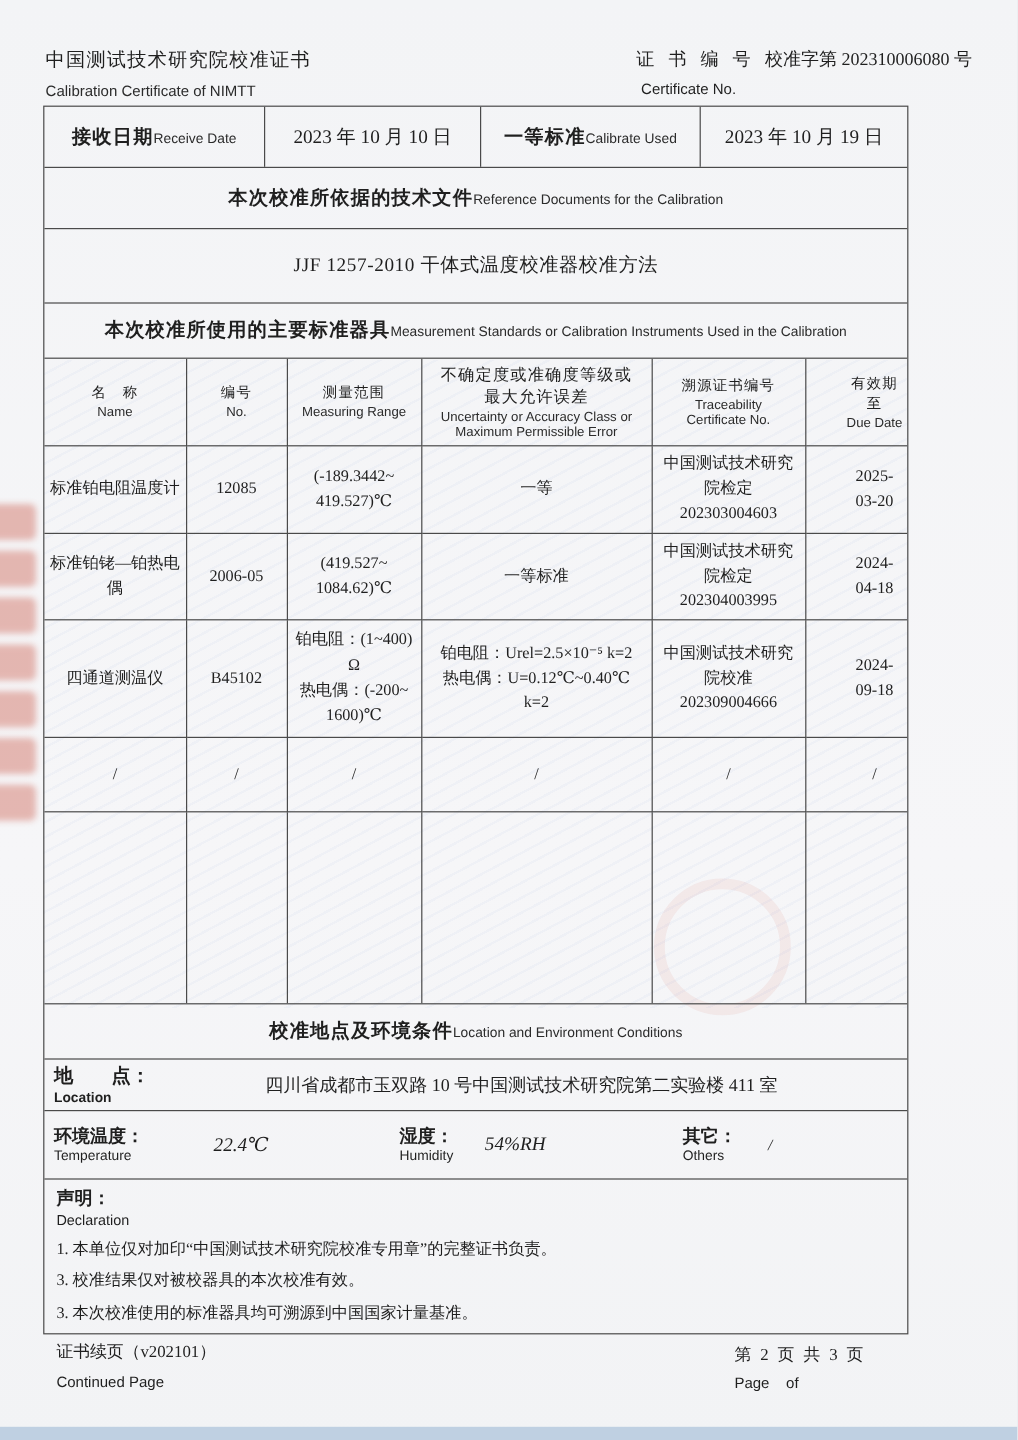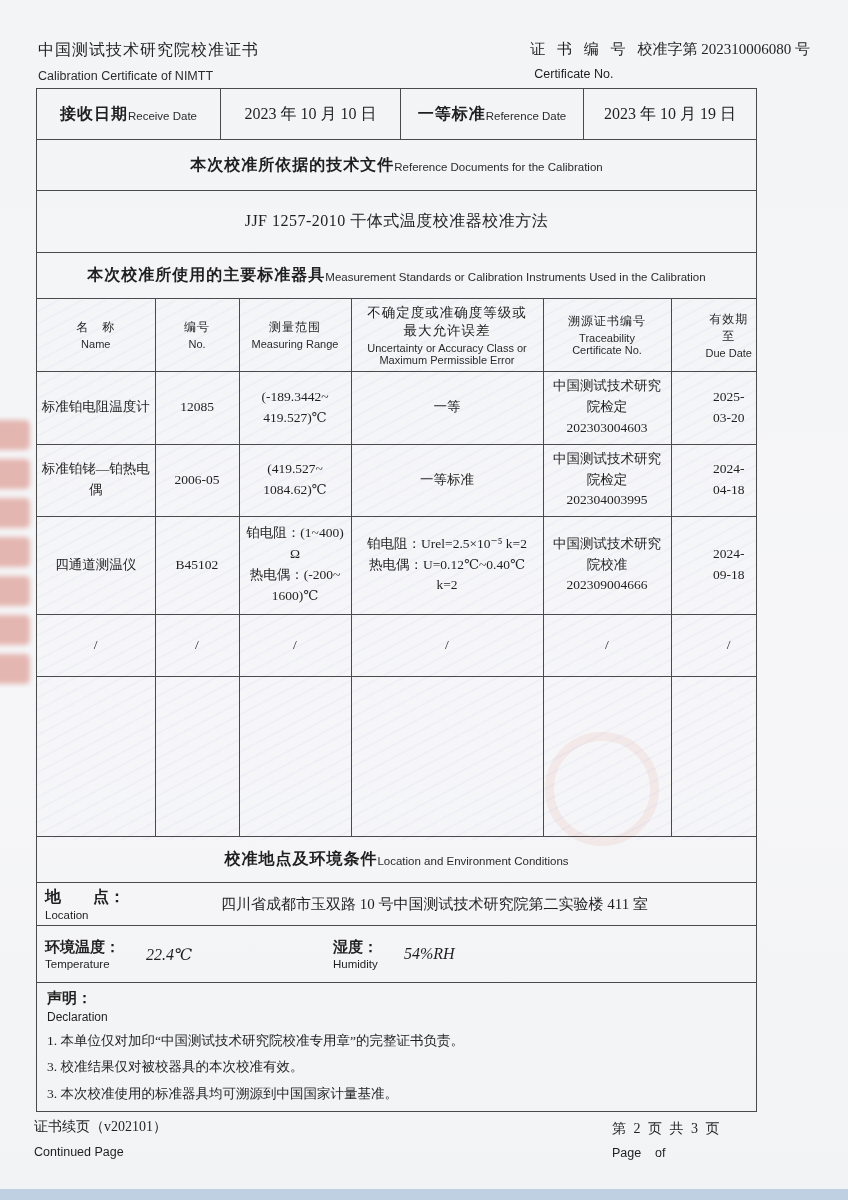--- a/index.html
+++ b/index.html
@@ -63,37 +63,37 @@
   table.std th .zh{font-size:12px;letter-spacing:1px;white-space:pre-line;}
   table.std th .en{font-size:11px;font-family:"Liberation Sans",sans-serif;margin-top:2px;white-space:pre-line;color:#2b2b2b;}
   table.std td{font-size:13.5px;line-height:1.55;}
   table.std td:last-child,table.std th:last-child{border-right:none;padding-left:33px;}
   table.std tr.last td{border-bottom:none;}
   td.small{font-size:12.5px;}
   
   .loc-row{height:43px;display:flex;align-items:center;}
   .loc-label{width:152px;padding-left:8px;box-sizing:border-box;}
   .loc-label .zh{font-weight:bold;font-size:16px;}
-  .loc-label .en{font-size:11.5px;font-family:"Liberation Sans",sans-serif;margin-top:1px;}
+  .loc-label .en{font-size:11.5px;font-family:"Liberation Sans",sans-serif;margin-top:1px;font-weight:bold;}
   .loc-value{flex:1;font-size:15px;padding-left:32px;}
   .env-row{height:57px;display:flex;align-items:center;}
   .env-group{display:flex;align-items:center;box-sizing:border-box;}
   .env-group .lblblock{padding-left:8px;}
   .env-group .zh{font-weight:bold;font-size:15px;}
   .env-group .en{font-size:11.5px;font-family:"Liberation Sans",sans-serif;margin-top:1px;}
   .env-group .val{font-size:16px;margin-left:26px;font-style:italic;}
-  .g1{width:288px;}.g2{width:236px;}.g3{flex:1;}
+  .g1{width:288px;gap:32px;}.g2{width:236px;}.g3{flex:1;}
   
   .decl{padding:6px 10px 4px 10px;}
   .decl .zh{font-weight:bold;font-size:15px;}
   .decl .en{font-size:12px;font-family:"Liberation Sans",sans-serif;margin-top:2px;}
   .decl ol{list-style:none;margin:4px 0 0 0;padding:0;}
   .decl li{font-size:13.5px;line-height:1.95;}
   
-  .foot-left{position:absolute;left:34px;top:1118px;}
+  .foot-left{position:absolute;left:47px;top:1118px;}
   .foot-left .zh{font-size:14px;}
   .foot-left .en{font-size:12.5px;font-family:"Liberation Sans",sans-serif;margin-top:9px;}
   .foot-right{position:absolute;left:612px;top:1120px;}
   .foot-right .zh{font-size:14px;letter-spacing:2px;}
   .foot-right .en{font-size:12.5px;font-family:"Liberation Sans",sans-serif;margin-top:8px;white-space:pre;}
 </style>
 </head>
 <body>
 
 <div class="page">
@@ -128,21 +128,21 @@
     <div class="sec date-row">
       <div class="bil">
         <div class="zh">接收日期</div>
         <div class="en">Receive Date</div>
       </div>
       <div>
         <div class="date-val">2023 年 10 月 10 日</div>
       </div>
       <div class="bil">
         <div class="zh">一等标准</div>
-        <div class="en">Reference Date</div>
+        <div class="en">Calibrate Used</div>
       </div>
       <div>
         <div class="date-val">2023 年 10 月 19 日</div>
       </div>
     </div>
 
     <div class="sec sec-head bil">
       <div class="zh">本次校准所依据的技术文件</div>
       <div class="en">Reference Documents for the Calibration</div>
     </div>
@@ -254,20 +254,27 @@
         </div>
         <div class="val">22.4℃</div>
       </div>
       <div class="env-group g2">
         <div class="lblblock">
           <div class="zh">湿度：</div>
           <div class="en">Humidity</div>
         </div>
         <div class="val">54%RH</div>
       </div>
+      <div class="env-group g3">
+        <div class="lblblock">
+          <div class="zh">其它：</div>
+          <div class="en">Others</div>
+        </div>
+        <div class="val" style="font-size:13px;">/</div>
+      </div>
     </div>
 
     <div class="decl">
       <div class="zh">声明：</div>
       <div class="en">Declaration</div>
       <ol>
         <li>1. 本单位仅对加印“中国测试技术研究院校准专用章”的完整证书负责。</li>
         <li>3. 校准结果仅对被校器具的本次校准有效。</li>
         <li>3. 本次校准使用的标准器具均可溯源到中国国家计量基准。</li>
       </ol>

